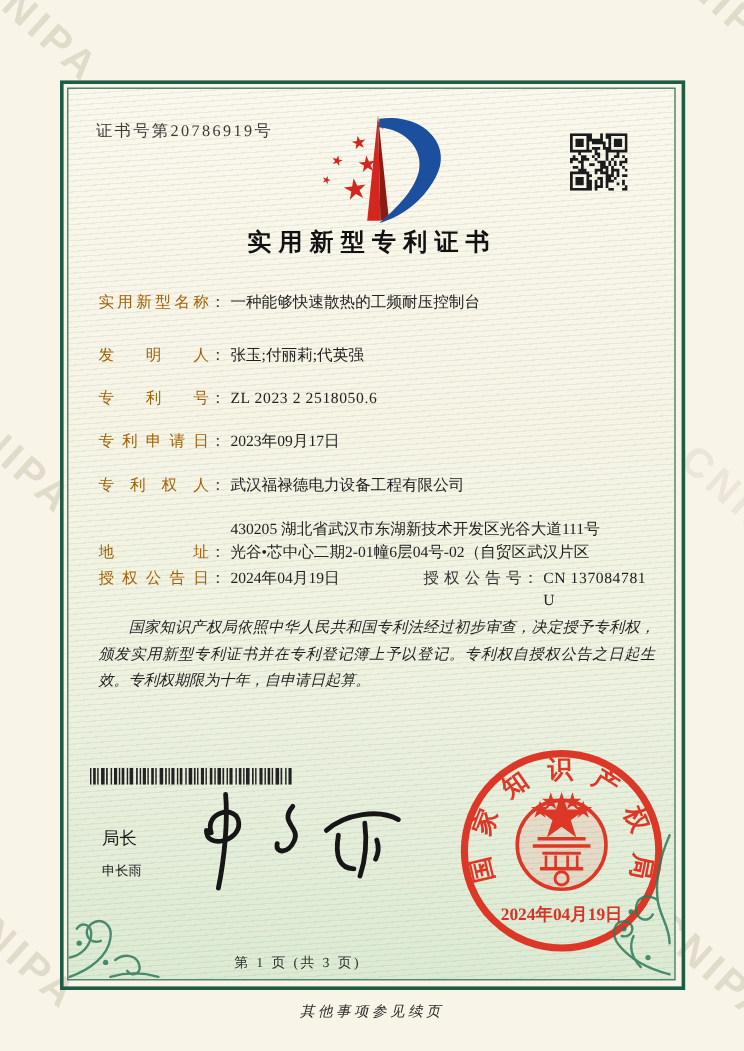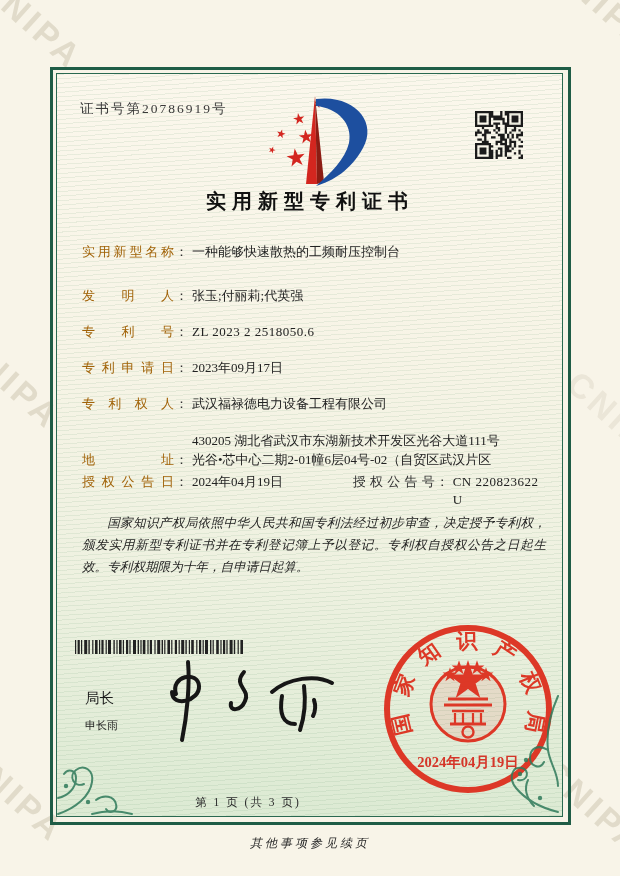--- a/index.html
+++ b/index.html
@@ -147,21 +147,21 @@
           <span>430205 湖北省武汉市东湖新技术开发区光谷大道111号</span><br>
           <span>光谷•芯中心二期2-01幢6层04号-02（自贸区武汉片区</span>
         </span>
       </div>
       <div class="frow">
         <span class="lbl">授权公告日</span>
         <span class="colon">：</span>
         <span class="val gval">2024年04月19日</span>
         <span class="lbl2">授权公告号</span>
         <span class="colon">：</span>
-        <span class="val num">CN 220823622 U</span>
+        <span class="val num">CN 137084781 U</span>
       </div>
     </div>
 
     <div class="paras">
       <p>国家知识产权局依照中华人民共和国专利法经过初步审查，决定授予专利权，颁发实用新型专利证书并在专利登记簿上予以登记。专利权自授权公告之日起生效。专利权期限为十年，自申请日起算。</p>
     </div>
 
     <svg class="barcode" viewBox="0 0 173 14" preserveAspectRatio="none">
       <path id="bar-path" fill="#222" d="M1.0 0h1.2v14h-1.2zM3.6 0h2.2v14h-2.2zM7.0 0h1.2v14h-1.2zM10.2 0h3v14h-3zM14.4 0h1.4v14h-1.4zM18.2 0h1.2v14h-1.2zM21.0 0h2.6v14h-2.6zM25.0 0h1.2v14h-1.2zM27.4 0h2.2v14h-2.2zM31.6 0h1.2v14h-1.2zM34.0 0h3v14h-3zM39.4 0h1.4v14h-1.4zM42.4 0h1.2v14h-1.2zM45.0 0h2.6v14h-2.6zM48.8 0h1.2v14h-1.2zM52.0 0h2.2v14h-2.2zM55.4 0h1.2v14h-1.2zM59.0 0h3v14h-3zM63.6 0h1.4v14h-1.4zM66.4 0h1.2v14h-1.2zM68.8 0h2.6v14h-2.6zM73.4 0h1.2v14h-1.2zM75.8 0h2.2v14h-2.2zM80.4 0h1.2v14h-1.2zM83.2 0h3v14h-3zM87.6 0h1.4v14h-1.4zM90.2 0h1.2v14h-1.2zM93.4 0h2.6v14h-2.6zM97.2 0h1.2v14h-1.2zM100.8 0h2.2v14h-2.2zM104.6 0h1.2v14h-1.2zM107.2 0h3v14h-3zM111.4 0h1.4v14h-1.4zM114.8 0h1.2v14h-1.2zM117.2 0h2.6v14h-2.6zM122.2 0h1.2v14h-1.2zM125.0 0h2.2v14h-2.2zM128.6 0h1.2v14h-1.2zM131.0 0h3v14h-3zM136.0 0h1.4v14h-1.4zM138.6 0h1.2v14h-1.2zM142.2 0h2.6v14h-2.6zM146.4 0h1.2v14h-1.2zM149.0 0h2.2v14h-2.2zM152.4 0h1.2v14h-1.2zM155.6 0h3v14h-3zM159.8 0h1.4v14h-1.4zM163.6 0h1.2v14h-1.2zM166.4 0h2.6v14h-2.6z"></path>
     </svg>

